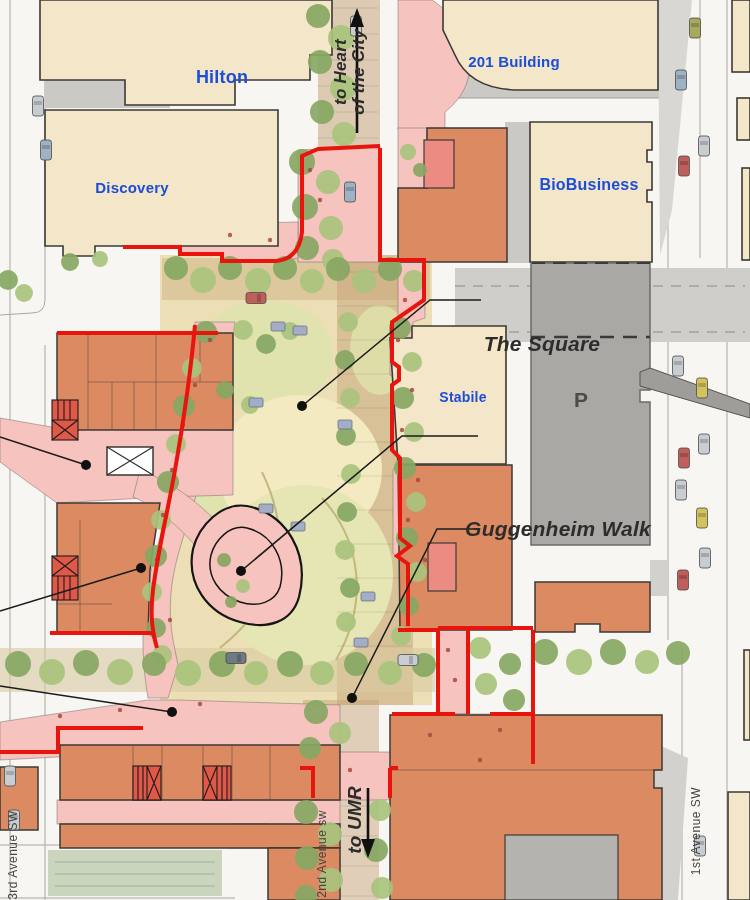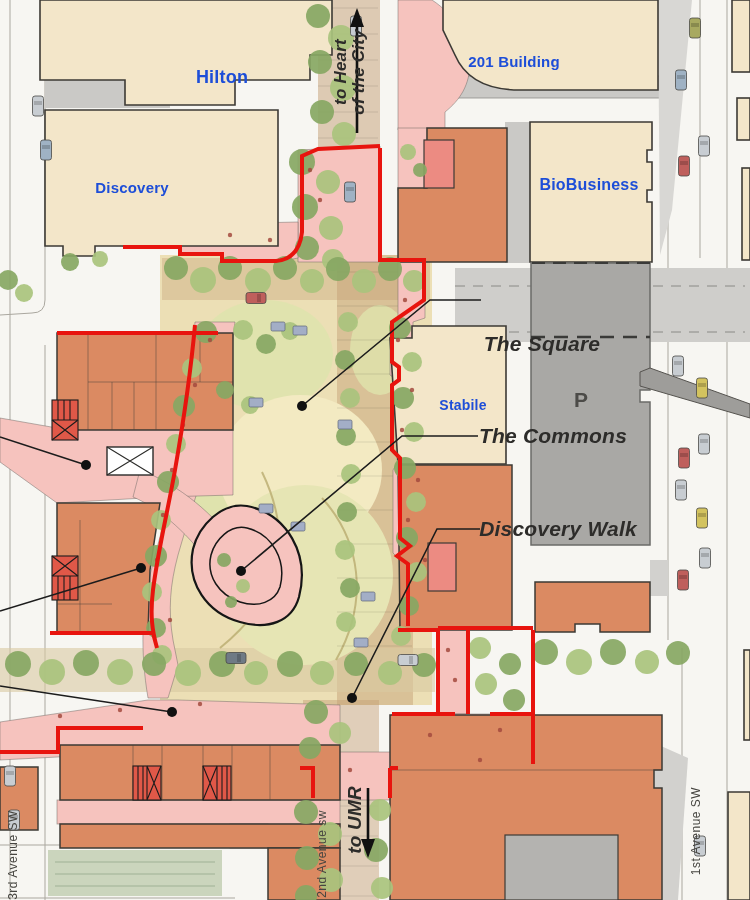--- a/index.html
+++ b/index.html
@@ -440,26 +440,25 @@
   <g>
     <path d="M368,788 V842" stroke="#111" stroke-width="2.6"></path>
     <polygon points="368,858 361,839 375,839" fill="#111"></polygon>
   </g>
 </svg>
 
 <div class="lbl" style="left:222px;top:77px;font-size:18px;">Hilton</div>
 <div class="lbl" style="left:132px;top:187px;font-size:15px;">Discovery</div>
 <div class="lbl" style="left:514px;top:61px;font-size:15px;">201 Building</div>
 <div class="lbl" style="left:589px;top:185px;font-size:16px;">BioBusiness</div>
-<div class="lbl" style="left:463px;top:397px;font-size:14px;margin-top:8px;">Stabile</div>
+<div class="lbl" style="left:463px;top:397px;font-size:14px;">Stabile</div>
 <div class="lbl" style="left:581px;top:400px;font-size:21px;color:#4c4b48;">P</div>
 
 <div class="lbl it" style="left:542px;top:300px;font-size:21px;margin-top:44px;">The Square</div>
-<div class="lbl it" style="left:553px;top:436px;font-size:21px;">The Commons</div>
-<div class="lbl it" style="left:558px;top:529px;font-size:21px;">Discovery Walk</div>
+<div class="lbl it" style="left:558px;top:529px;font-size:21px;">Guggenheim Walk</div>
 
 <div class="lbl it rot dirlabel" style="left:350px;top:72px;font-size:17px;">
   <div>to Heart</div>
   <div>of the City</div>
 </div>
 <div class="lbl it rot" style="left:355px;top:820px;font-size:19px;">to UMR</div>
 
 <div class="lbl rot street" style="left:322px;top:854px;font-size:12px;">2nd Avenue sw</div>
 <div class="lbl rot street" style="left:13px;top:855px;font-size:12px;">3rd Avenue SW</div>
 <div class="lbl rot street" style="left:696px;top:831px;font-size:12px;">1st Avenue SW</div>

